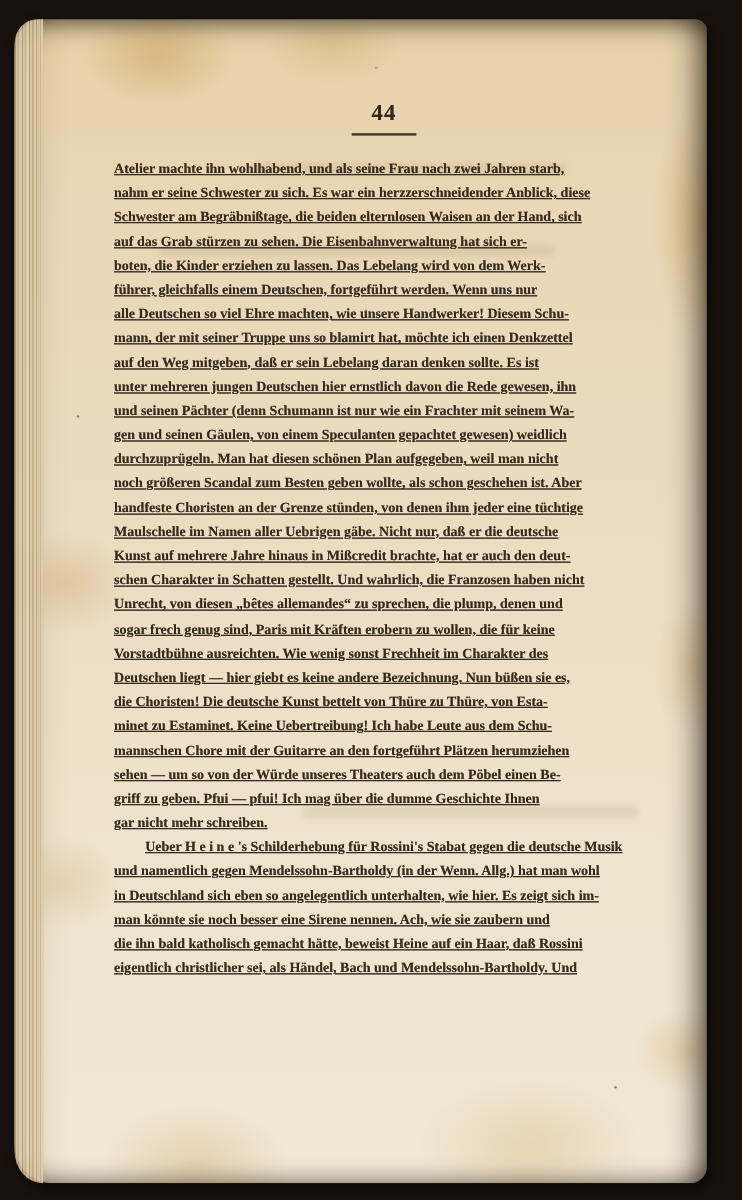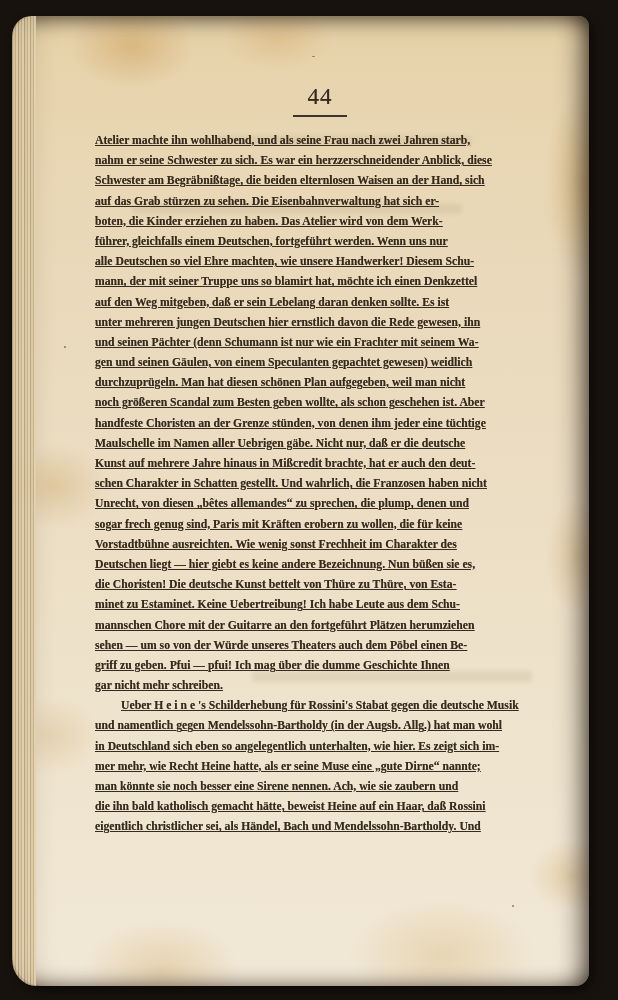--- a/index.html
+++ b/index.html
@@ -36,21 +36,21 @@
     position:absolute;left:0;top:0;bottom:0;width:24px;
     border-radius:24px 0 0 30px / 26px 0 0 34px;
     background:repeating-linear-gradient(90deg,
       #b49c74 0 1px,#dcc9a4 1px 3px,#c4ae85 3px 4px,#e2d2b0 4px 6px);
     opacity:0.85;
   }
   .smudge{position:absolute;filter:blur(2px);background:rgba(128,118,84,0.12);border-radius:4px;}
   .speck{position:absolute;width:2px;height:2px;border-radius:50%;background:#5f4a2e;opacity:.7;}
   .header{position:absolute;top:68px;left:88px;width:440px;text-align:center;}
   .pagenum{
-    font-weight:normal;font-size:23px;letter-spacing:1px;color:#332a1f;
+    font-weight:bold;font-size:19px;letter-spacing:1px;color:#332a1f;
     text-shadow:0 0 0.5px rgba(51,42,31,0.6);
   }
   .rule{width:54px;height:2px;background:#3c332a;margin:5px auto 0;}
   .textblock{position:absolute;left:83px;top:115px;width:436px;color:#342a1d;text-decoration:underline;}
   .tline{
     height:20.2px;line-height:20.2px;white-space:nowrap;
     font-size:11.7px;font-weight:bold;
     text-shadow:0 0 0.4px rgba(52,42,29,0.55);
   }
   .tline.indent{text-indent:26px;}
@@ -73,21 +73,21 @@
     <div class="header">
       <div class="pagenum">44</div>
       <div class="rule"></div>
     </div>
 
     <div class="textblock">
         <div class="tline">Atelier machte ihn wohlhabend, und als seine Frau nach zwei Jahren starb,</div>
         <div class="tline">nahm er seine Schwester zu sich. Es war ein herzzerschneidender Anblick, diese</div>
         <div class="tline">Schwester am Begräbnißtage, die beiden elternlosen Waisen an der Hand, sich</div>
         <div class="tline">auf das Grab stürzen zu sehen. Die Eisenbahnverwaltung hat sich er-</div>
-        <div class="tline">boten, die Kinder erziehen zu haben. Das Atelier wird von dem Werk-</div>
+        <div class="tline">boten, die Kinder erziehen zu lassen. Das Lebelang wird von dem Werk-</div>
         <div class="tline">führer, gleichfalls einem Deutschen, fortgeführt werden. Wenn uns nur</div>
         <div class="tline">alle Deutschen so viel Ehre machten, wie unsere Handwerker! Diesem Schu-</div>
         <div class="tline">mann, der mit seiner Truppe uns so blamirt hat, möchte ich einen Denkzettel</div>
         <div class="tline">auf den Weg mitgeben, daß er sein Lebelang daran denken sollte. Es ist</div>
         <div class="tline">unter mehreren jungen Deutschen hier ernstlich davon die Rede gewesen, ihn</div>
         <div class="tline">und seinen Pächter (denn Schumann ist nur wie ein Frachter mit seinem Wa-</div>
         <div class="tline">gen und seinen Gäulen, von einem Speculanten gepachtet gewesen) weidlich</div>
         <div class="tline">durchzuprügeln. Man hat diesen schönen Plan aufgegeben, weil man nicht</div>
         <div class="tline">noch größeren Scandal zum Besten geben wollte, als schon geschehen ist. Aber</div>
         <div class="tline">handfeste Choristen an der Grenze stünden, von denen ihm jeder eine tüchtige</div>
@@ -98,21 +98,20 @@
         <div class="tline">sogar frech genug sind, Paris mit Kräften erobern zu wollen, die für keine</div>
         <div class="tline">Vorstadtbühne ausreichten. Wie wenig sonst Frechheit im Charakter des</div>
         <div class="tline">Deutschen liegt — hier giebt es keine andere Bezeichnung. Nun büßen sie es,</div>
         <div class="tline">die Choristen! Die deutsche Kunst bettelt von Thüre zu Thüre, von Esta-</div>
         <div class="tline">minet zu Estaminet. Keine Uebertreibung! Ich habe Leute aus dem Schu-</div>
         <div class="tline">mannschen Chore mit der Guitarre an den fortgeführt Plätzen herumziehen</div>
         <div class="tline">sehen — um so von der Würde unseres Theaters auch dem Pöbel einen Be-</div>
         <div class="tline">griff zu geben. Pfui — pfui! Ich mag über die dumme Geschichte Ihnen</div>
         <div class="tline noStretch">gar nicht mehr schreiben.</div>
         <div class="tline indent">Ueber H e i n e 's Schilderhebung für Rossini's Stabat gegen die deutsche Musik</div>
-        <div class="tline">und namentlich gegen Mendelssohn-Bartholdy (in der Augsb. Allg.) hat man wohl</div>
+        <div class="tline">und namentlich gegen Mendelssohn-Bartholdy (in der Wenn. Allg.) hat man wohl</div>
         <div class="tline">in Deutschland sich eben so angelegentlich unterhalten, wie hier. Es zeigt sich im-</div>
-        <div class="tline">mer mehr, wie Recht Heine hatte, als er seine Muse eine „gute Dirne“ nannte;</div>
         <div class="tline">man könnte sie noch besser eine Sirene nennen. Ach, wie sie zaubern und</div>
         <div class="tline">die ihn bald katholisch gemacht hätte, beweist Heine auf ein Haar, daß Rossini</div>
         <div class="tline">eigentlich christlicher sei, als Händel, Bach und Mendelssohn-Bartholdy. Und</div>
       </div>
   </div>
 </div>
 
 </body></html>

